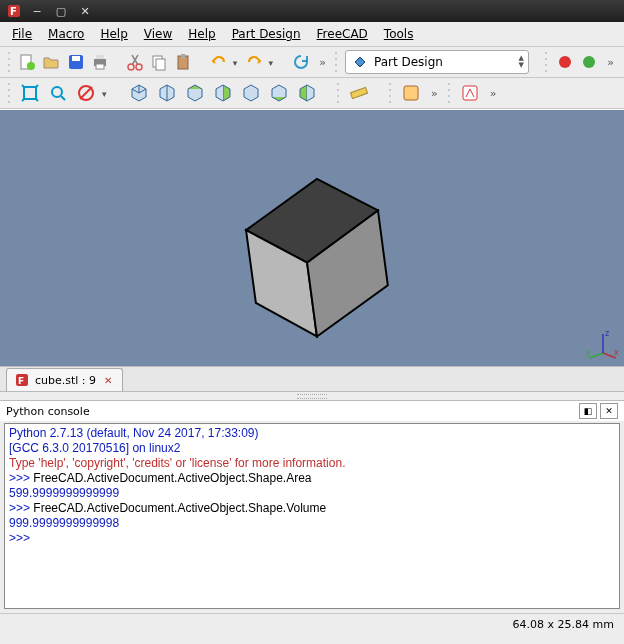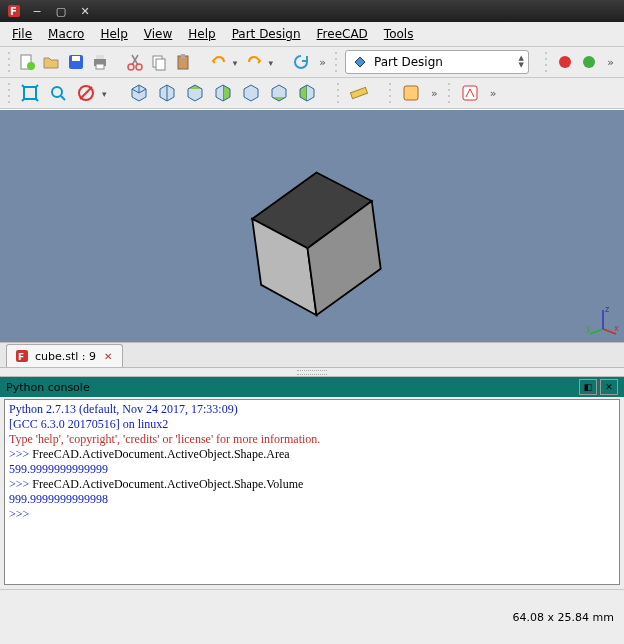--- a/index.html
+++ b/index.html
@@ -31,29 +31,29 @@
   .axes{position:absolute;right:4px;bottom:4px;}
   
   .tabbar{height:24px;background:#e7e7e7;border-top:1px solid #bbb;border-bottom:1px solid #bbb;display:flex;align-items:flex-end;padding-left:6px;}
   .tab{height:22px;background:#f6f6f6;border:1px solid #aaa;border-bottom:none;border-radius:3px 3px 0 0;display:flex;align-items:center;padding:0 8px;gap:6px;font-size:11px;}
   .tab .close{font-size:10px;color:#b33;padding:0 2px;}
   
   .splitter{height:8px;background:#ededed;display:flex;align-items:center;justify-content:center;cursor:row-resize;}
   .splitter i{width:30px;height:3px;border-top:1px dotted #aaa;border-bottom:1px dotted #aaa;}
   
   .panel{display:flex;flex-direction:column;border-top:1px solid #bbb;flex:0 0 212px;}
-  .panel-hdr{height:20px;background:#0f766e;display:flex;align-items:center;padding:0 6px;font-size:11px;}
+  .panel-hdr{height:20px;background:#ffffff;display:flex;align-items:center;padding:0 6px;font-size:11px;}
   .panel-hdr .title{flex:1;}
   .panel-hdr .pbtn{width:16px;height:14px;border:1px solid #999;margin-left:3px;display:flex;align-items:center;justify-content:center;font-size:9px;}
-  .console{flex:1;background:#fff;border:1px solid #888;margin:2px 4px 4px 4px;overflow:auto;font-family:Liberation Serif, serif;font-size:12px;line-height:15px;padding:2px 4px;white-space:pre;}
+  .console{flex:1;background:#fff;border:1px solid #888;margin:2px 4px 4px 4px;overflow:auto;font-family:Liberation Sans, sans-serif;font-size:12px;line-height:15px;padding:2px 4px;white-space:pre;}
   .c-blue{color:#1020c0;}
   .c-red{color:#c03030;}
   .c-black{color:#000;}
   
-  .footer{height:22px;background:#ededed;border-top:1px solid #c9c9c9;display:flex;align-items:center;justify-content:flex-end;padding:16px 10px;font-size:11px;}
+  .footer{height:22px;background:#ededed;border-top:1px solid #c9c9c9;display:flex;align-items:flex-start;justify-content:flex-end;padding:4px 10px;font-size:11px;}
 </style>
 </head>
 <body>
 <div class="window">
 
 <div class="titlebar">
   <span class="app-icon">
     <svg width="16" height="16">
           <rect x="2" y="2" width="12" height="12" fill="#c33" rx="2"></rect>
           <text x="4" y="12" font-size="10" fill="#fff" font-weight="bold">F</text>

